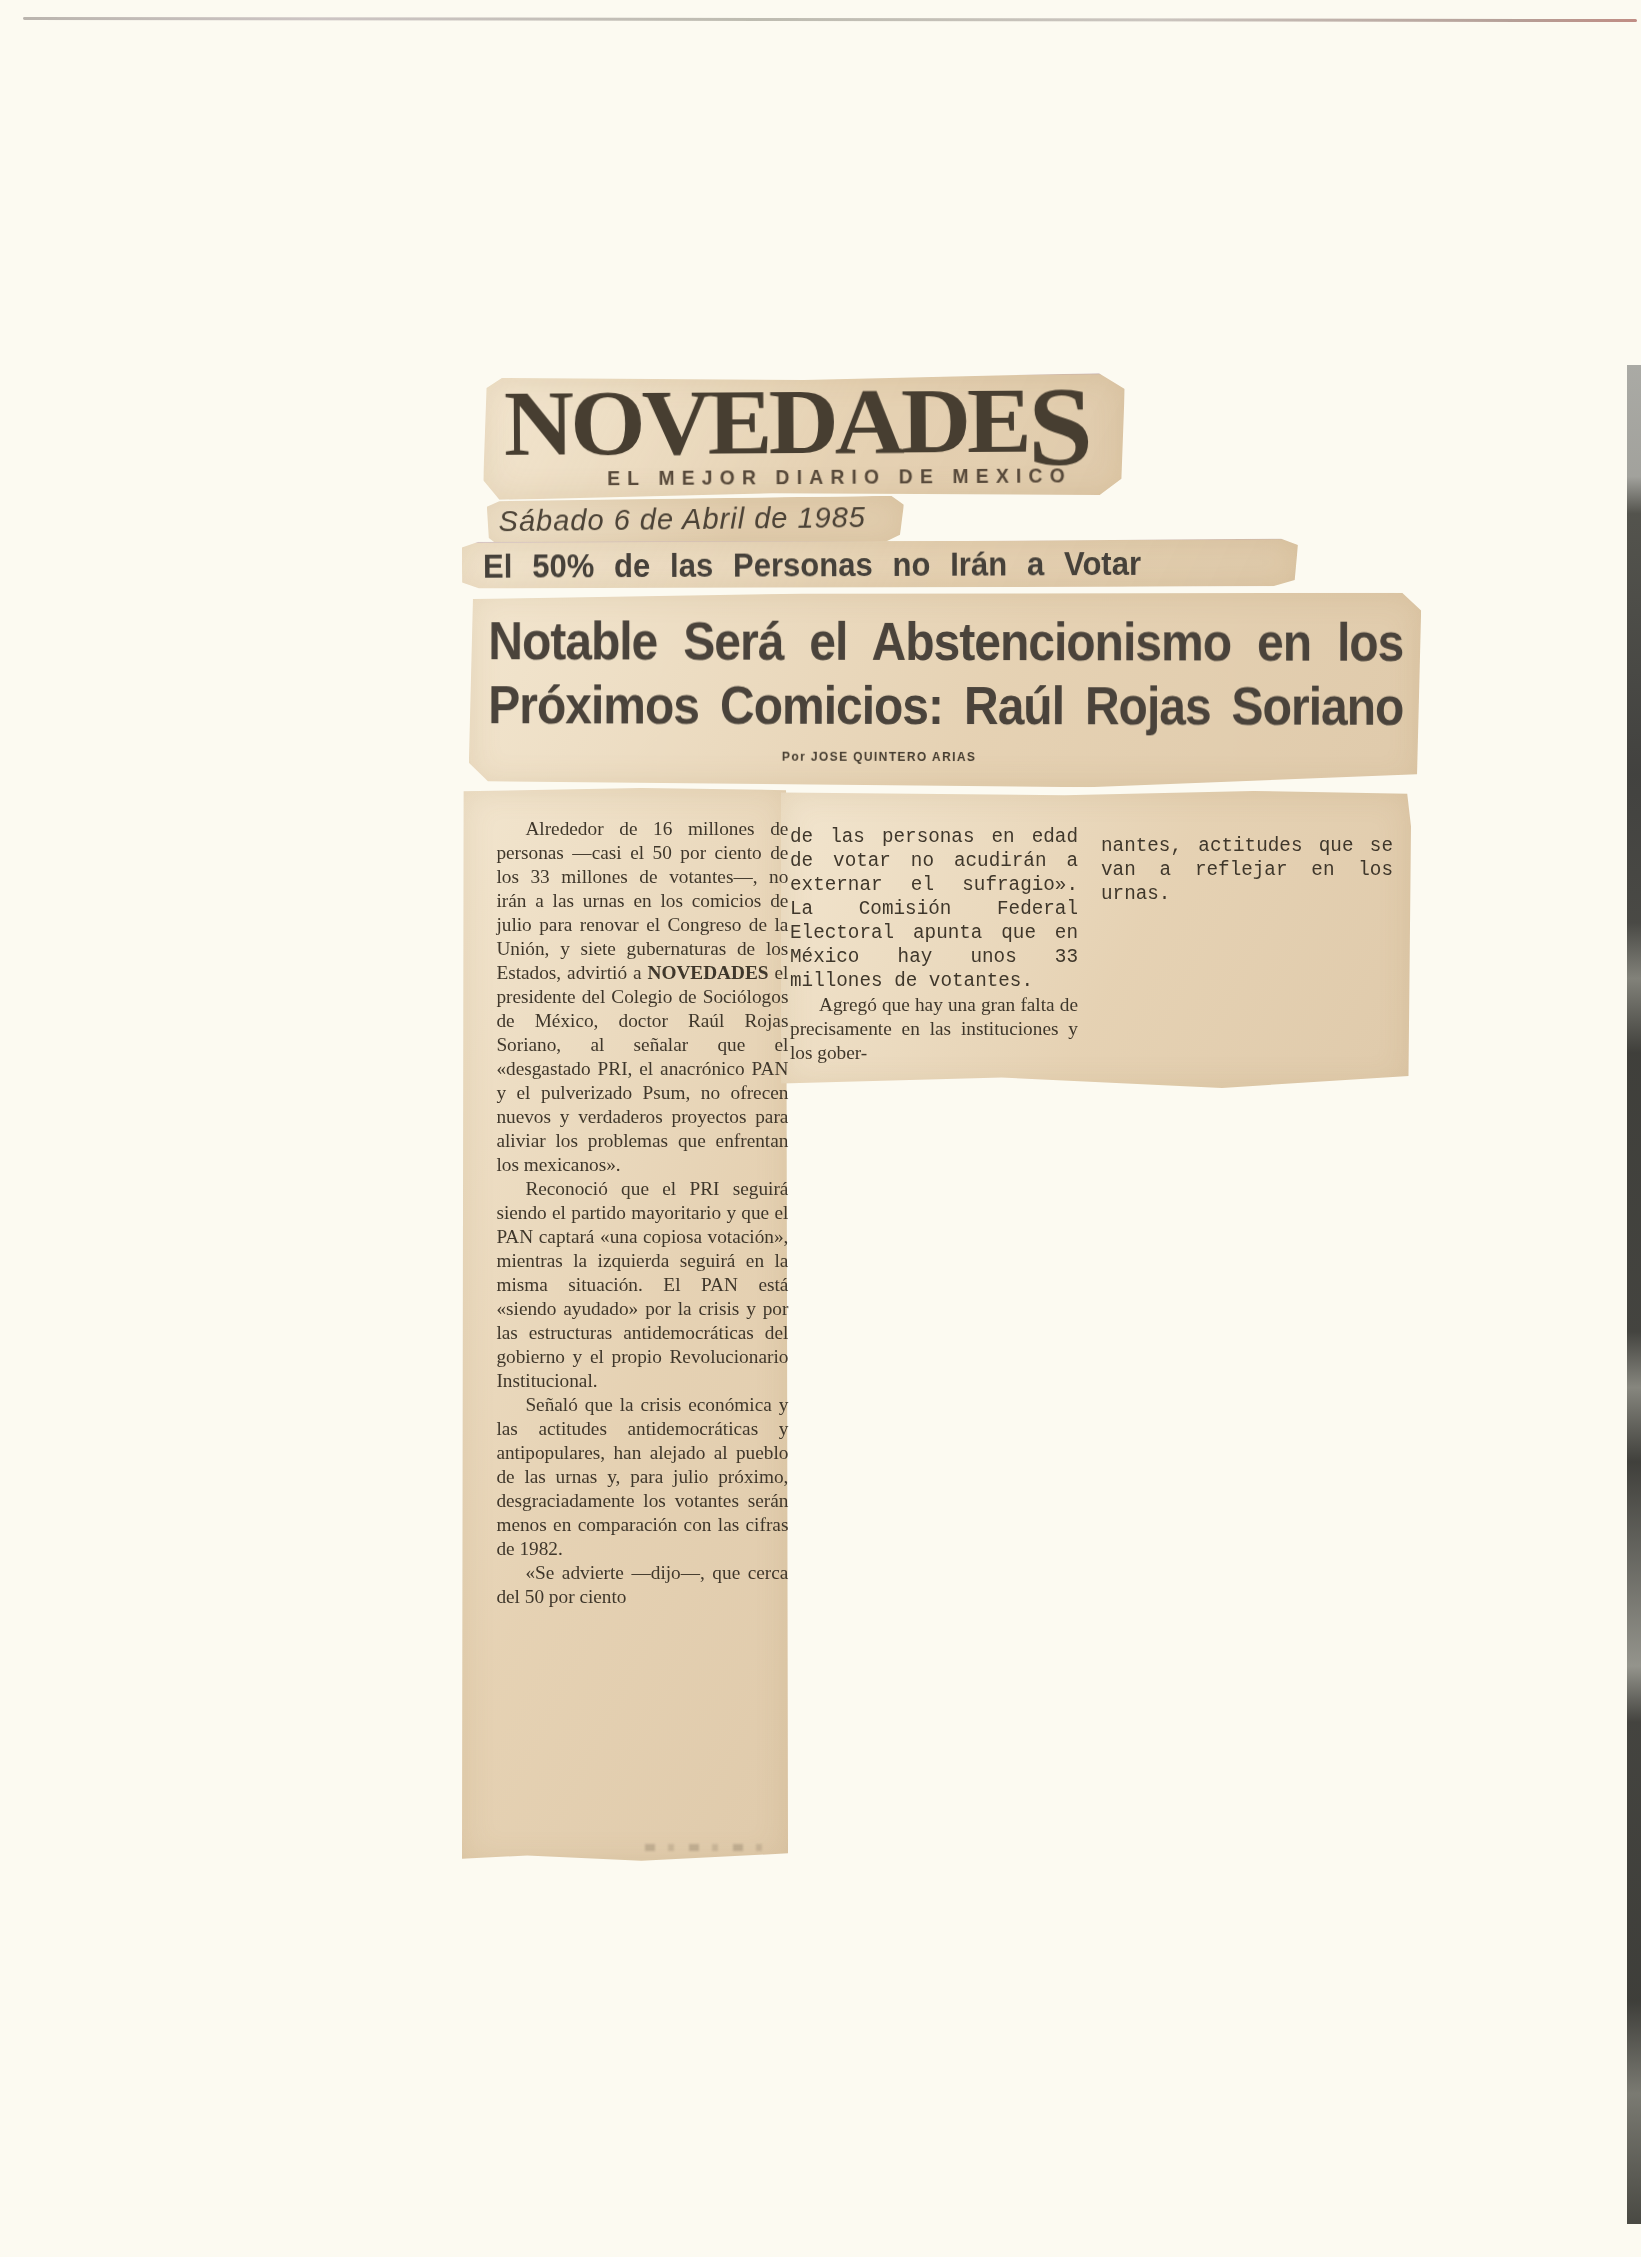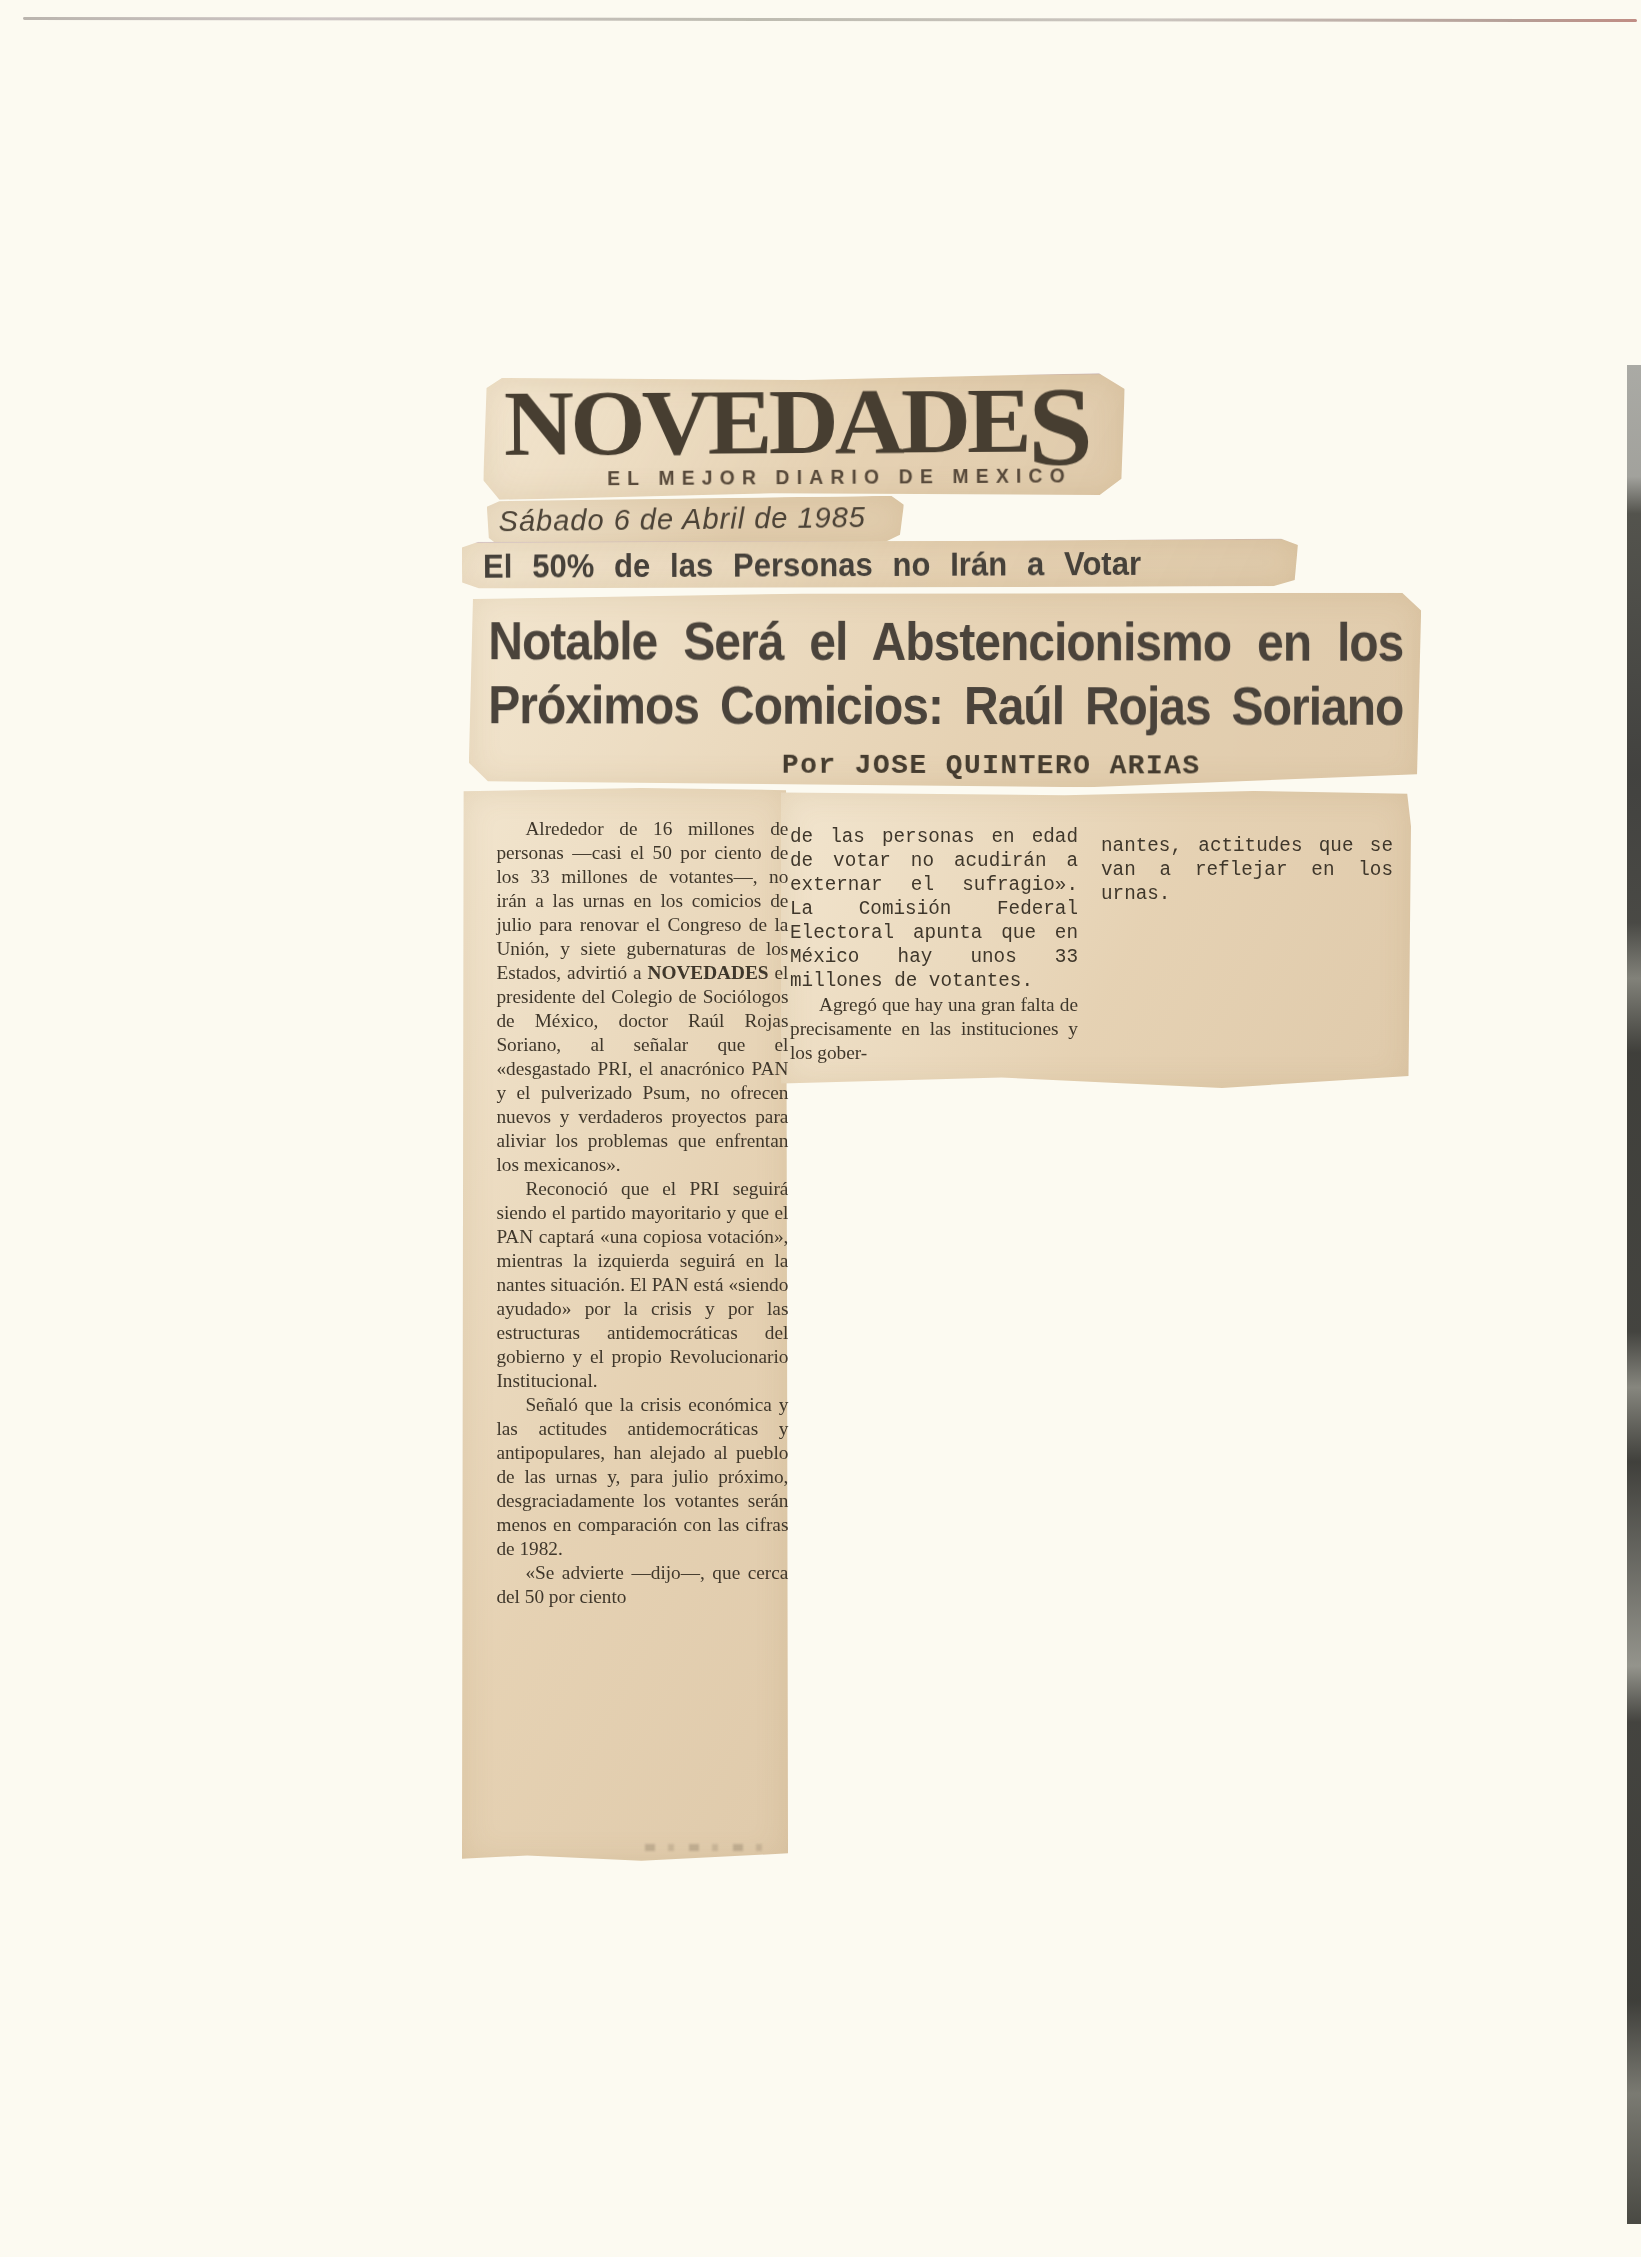--- a/index.html
+++ b/index.html
@@ -102,22 +102,22 @@
   .headline-lines {
     position: absolute; left: 19.3px; top: 19.3px; width: 915px;
     font-family: "Liberation Sans", sans-serif;
     font-weight: 700; font-size: 48px; line-height: 58px; letter-spacing: -1px;
     color: #4a433b;
     transform: scaleY(1.1); transform-origin: top left;
   }
   .headline-line { text-align: justify; text-align-last: justify; }
   .byline {
     position: absolute; left: 313px; top: 158px;
-    font-family: Liberation Mono, monospace;
-    font-weight: 700; font-size: 28px; letter-spacing: 1.4px;
+    font-family: Liberation Sans, sans-serif;
+    font-weight: 700; font-size: 12px; letter-spacing: 1.4px;
     color: #453c2f; white-space: nowrap;
   }
 
   
   .article-clip {
     position: absolute; left: 462px; top: 788px; width: 950px; height: 1081px;
   }
   .article-paper-left {
     position: absolute; left: 0; top: 0; width: 326px; height: 1075px;
     clip-path: polygon(0.5% 0.3%, 55% 0, 99.4% 0.2%, 100% 99.1%, 55% 99.8%, 20% 99.3%, 0 99.6%);
@@ -172,21 +172,21 @@
   </div>
   <div class="byline">Por JOSE QUINTERO ARIAS</div>
 </div>
 
 <div class="article-clip">
   <div class="paper shadowed article-paper-left"></div>
   <div class="paper shadowed article-paper-right"></div>
 
   <div class="col col-1">
     <p><span>Alrededor de 16 millones de personas —casi el 50 por ciento de los 33 millones de votantes—, no irán a las urnas en los comicios de julio para renovar el Congreso de la Unión, y siete gubernaturas de los Estados, advirtió a </span><b>NOVEDADES</b><span> el presidente del Colegio de Sociólogos de México, doctor Raúl Rojas Soriano, al señalar que el «desgastado PRI, el anacrónico PAN y el pulverizado Psum, no ofrecen nuevos y verdaderos proyectos para aliviar los problemas que enfrentan los mexicanos».</span></p>
-    <p>Reconoció que el PRI seguirá siendo el partido mayoritario y que el PAN captará «una copiosa votación», mientras la izquierda seguirá en la nantes situación. El PAN está «siendo ayudado» por la crisis y por las estructuras antidemocráticas del gobierno y el propio Revolucionario Institucional.</p>
+    <p>Reconoció que el PRI seguirá siendo el partido mayoritario y que el PAN captará «una copiosa votación», mientras la izquierda seguirá en la misma situación. El PAN está «siendo ayudado» por la crisis y por las estructuras antidemocráticas del gobierno y el propio Revolucionario Institucional.</p>
     <p>Señaló que la crisis económica y las actitudes antidemocráticas y antipopulares, han alejado al pueblo de las urnas y, para julio próximo, desgraciadamente los votantes serán menos en comparación con las cifras de 1982.</p>
     <p>«Se advierte —dijo—, que cerca del 50 por ciento</p>
   </div>
 
   <div class="col col-2">
     <p class="cont">de las personas en edad de votar no acudirán a externar el sufragio». La Comisión Federal Electoral apunta que en México hay unos 33 millones de votantes.</p>
     <p>Agregó que hay una gran falta de precisamente en las instituciones y los gober-</p>
   </div>
 
   <div class="col col-3">

